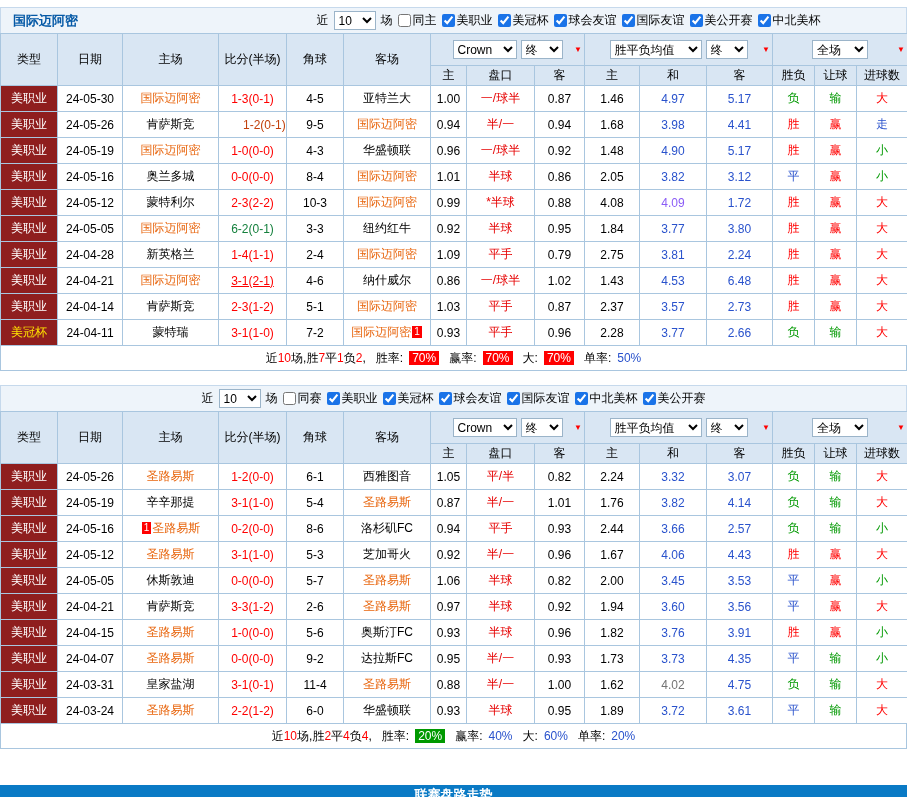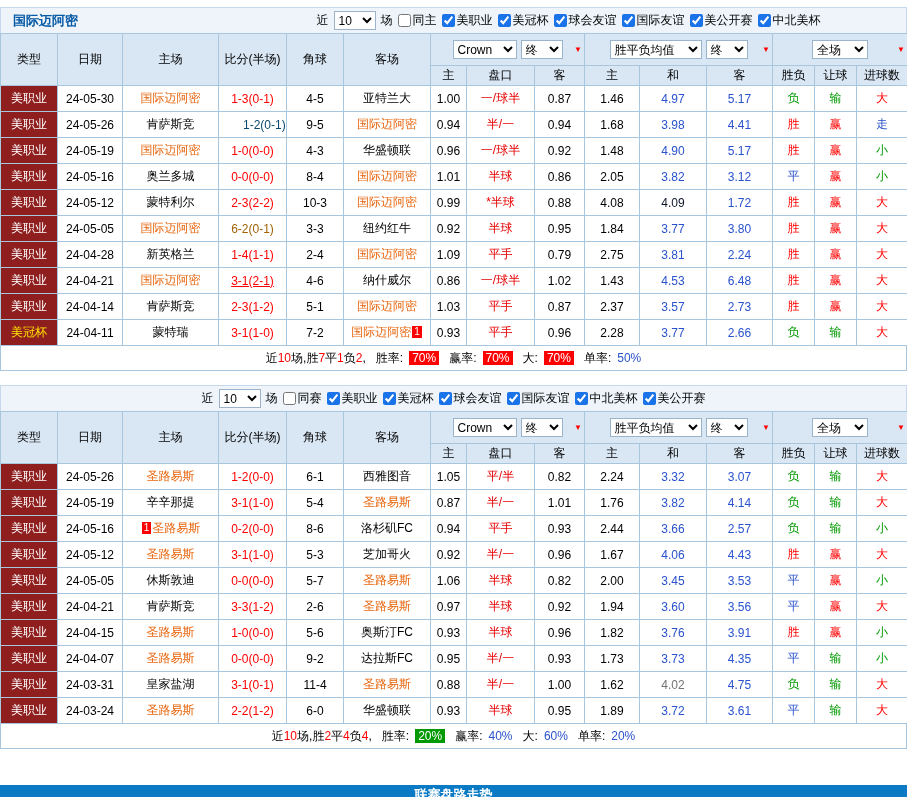--- a/index.html
+++ b/index.html
@@ -146,21 +146,21 @@
             <td style="color: rgb(41, 82, 204);">4.97</td>
             <td style="color: rgb(41, 82, 204);">5.17</td>
             <td style="color: rgb(0, 153, 0);">负</td>
             <td style="color: rgb(0, 153, 0);">输</td>
             <td style="color: rgb(255, 0, 0);">大</td>
           </tr>
           <tr>
             <td style="background: rgb(143, 30, 30); color: rgb(255, 255, 255);">美职业</td>
             <td>24-05-26</td>
             <td><span class="tname" style="color: rgb(0, 0, 0);">肯萨斯竞</span></td>
-            <td style="color: #0c4a6e; padding-left: 24px;">1-2(0-1)</td>
+            <td style="color: #c2410c; padding-left: 24px;">1-2(0-1)</td>
             <td>9-5</td>
             <td><span class="tname" style="color: rgb(232, 101, 13);">国际迈阿密</span></td>
             <td>0.94</td>
             <td style="color: rgb(230, 0, 0);">半/一</td>
             <td>0.94</td>
             <td>1.68</td>
             <td style="color: rgb(41, 82, 204);">3.98</td>
             <td style="color: rgb(41, 82, 204);">4.41</td>
             <td style="color: rgb(255, 0, 0);">胜</td>
             <td style="color: rgb(255, 0, 0);">赢</td>
@@ -204,31 +204,31 @@
             <td style="background: rgb(143, 30, 30); color: rgb(255, 255, 255);">美职业</td>
             <td>24-05-12</td>
             <td><span class="tname" style="color: rgb(0, 0, 0);">蒙特利尔</span></td>
             <td style="color: rgb(255, 0, 0);">2-3(2-2)</td>
             <td>10-3</td>
             <td><span class="tname" style="color: rgb(232, 101, 13);">国际迈阿密</span></td>
             <td>0.99</td>
             <td style="color: rgb(230, 0, 0);">*半球</td>
             <td>0.88</td>
             <td>4.08</td>
-            <td style="color: #0f172a;">4.09</td>
+            <td style="color: #8b5cf6;">4.09</td>
             <td style="color: rgb(41, 82, 204);">1.72</td>
             <td style="color: rgb(255, 0, 0);">胜</td>
             <td style="color: rgb(255, 0, 0);">赢</td>
             <td style="color: rgb(255, 0, 0);">大</td>
           </tr>
           <tr>
             <td style="background: rgb(143, 30, 30); color: rgb(255, 255, 255);">美职业</td>
             <td>24-05-05</td>
             <td><span class="tname" style="color: rgb(232, 101, 13);">国际迈阿密</span></td>
-            <td style="color: #a16207;">6-2(0-1)</td>
+            <td style="color: #15803d;">6-2(0-1)</td>
             <td>3-3</td>
             <td><span class="tname" style="color: rgb(0, 0, 0);">纽约红牛</span></td>
             <td>0.92</td>
             <td style="color: rgb(230, 0, 0);">半球</td>
             <td>0.95</td>
             <td>1.84</td>
             <td style="color: rgb(41, 82, 204);">3.77</td>
             <td style="color: rgb(41, 82, 204);">3.80</td>
             <td style="color: rgb(255, 0, 0);">胜</td>
             <td style="color: rgb(255, 0, 0);">赢</td>

